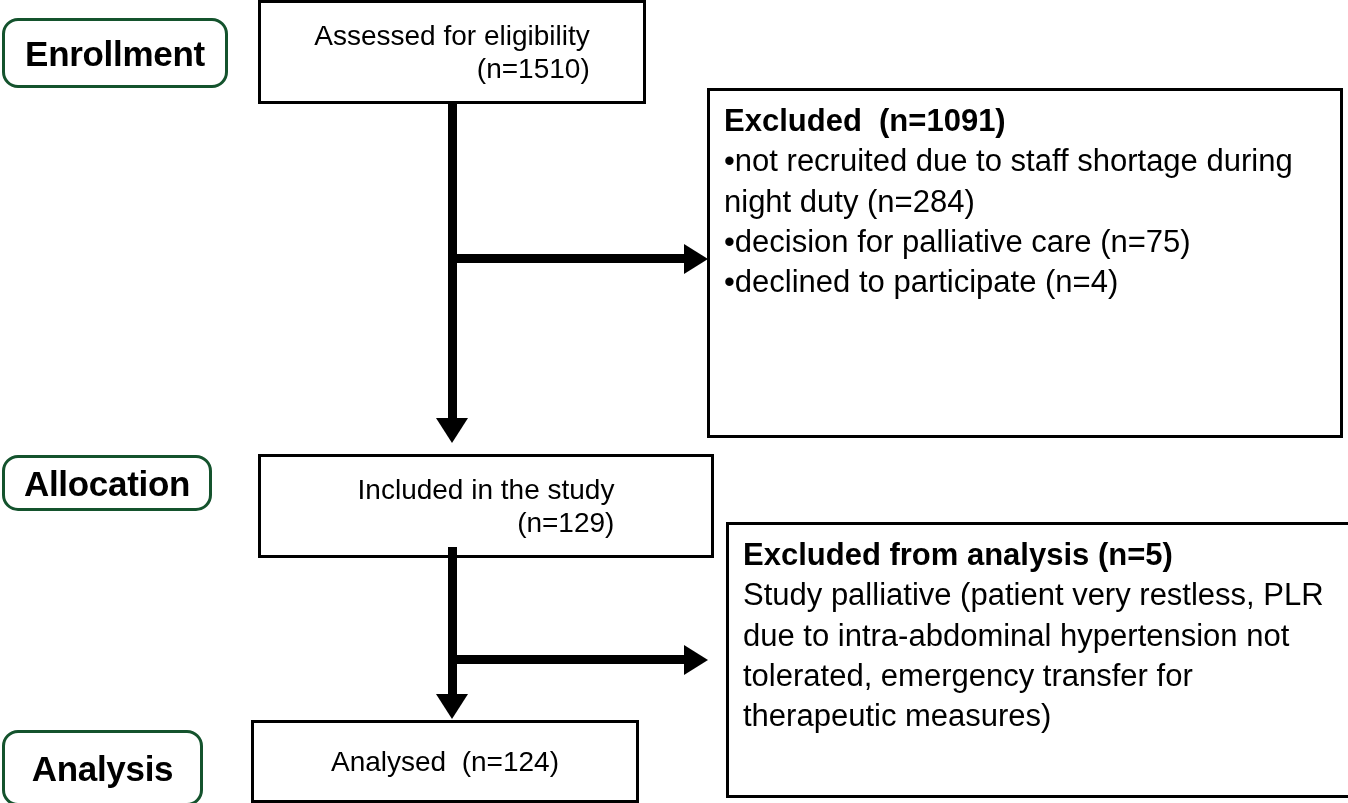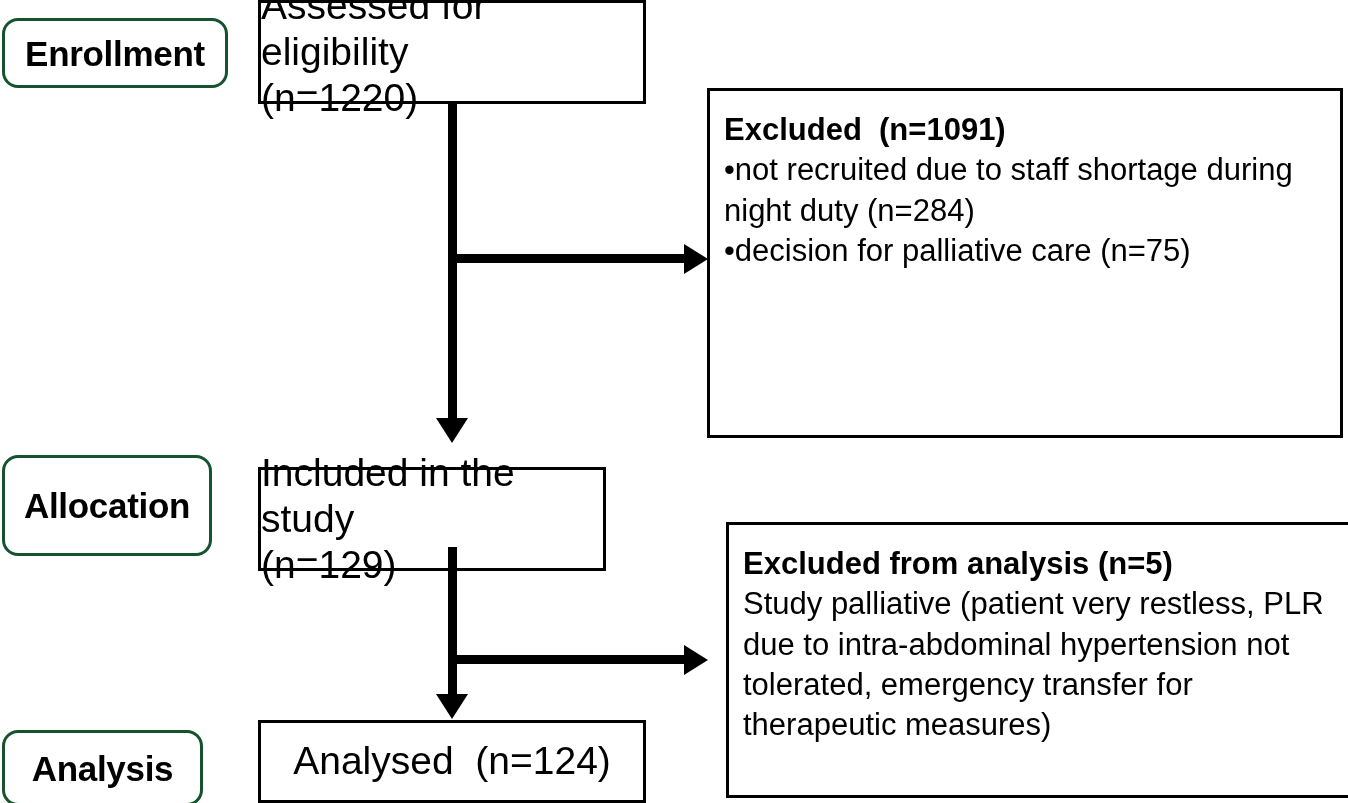--- a/index.html
+++ b/index.html
@@ -39,29 +39,29 @@
   .box {
     position: absolute;
     box-sizing: border-box;
     border: 3px solid #000000;
     background: #ffffff;
   }
   .box-center {
     display: flex;
     align-items: center;
     justify-content: center;
-    text-align: left;
-    font-size: 39px;
+    text-align: right;
+    font-size: 28px;
     line-height: 1.18;
   }
   .box-left {
     text-align: left;
     font-size: 31px;
     line-height: 1.30;
-    padding: 19px 6px 8px 14px;
+    padding: 10px 6px 8px 14px;
   }
   .excl-title {
     font-weight: bold;
     white-space: pre;
   }
   .excl-line {
     white-space: pre-wrap;
   }
 
   
@@ -94,50 +94,51 @@
 </style>
 </head>
 <body>
 
 <div id="canvas">
 
   <div class="stage-pill" style="left:2px; top:18px; width:226px; height:70px;">
     <span>Enrollment</span>
   </div>
 
-  <div class="stage-pill" style="left:2px; top:455px; width:210px; height:101px;">
+  <div class="stage-pill" style="left:2px; top:455px; width:210px; height:56px;">
     <span>Allocation</span>
   </div>
 
   <div class="stage-pill" style="left:2px; top:723px; width:201px; height:76px;margin-top:7px;">
     <span>Analysis</span>
   </div>
 
   <div class="box box-center" style="left:258px; top:0px; width:388px; height:104px;">
     <div>
       <div>Assessed for eligibility</div>
-      <div>(n=1220)</div>
+      <div>(n=1510)</div>
     </div>
   </div>
 
-  <div class="box box-center" style="left:258px; top:467px; width:348px; height:104px;">
+  <div class="box box-center" style="left:258px; top:454px; width:456px; height:104px;">
     <div>
       <div>Included in the study</div>
       <div>(n=129)</div>
     </div>
   </div>
 
-  <div class="box box-center" style="left:258px; top:720px; width:388px; height:83px;">
+  <div class="box box-center" style="left:251px; top:720px; width:388px; height:83px;">
     <div style="white-space:pre;">Analysed  (n=124)</div>
   </div>
 
   <div class="box box-left" style="left:707px; top:88px; width:636px; height:350px;">
     <div class="excl-title">Excluded  (n=1091)</div>
     <div class="excl-line">•not recruited due to staff shortage during night duty (n=284)</div>
     <div class="excl-line">•decision for palliative care (n=75)</div>
+    <div class="excl-line">•declined to participate (n=4)</div>
   </div>
 
   <div class="box box-left" style="left:707px; top:522px; width:636px; height:276px;margin-left:19px;">
     <div class="excl-title">Excluded from analysis (n=5)</div>
     <div class="excl-line">Study palliative (patient very restless, PLR due to intra-abdominal hypertension not tolerated, emergency transfer for therapeutic measures)</div>
   </div>
 
   <div class="v-shaft" style="left:448px; top:104px; height:315px;"></div>
   <div class="arrow-down" style="left:436px; top:418px;"></div>
 

